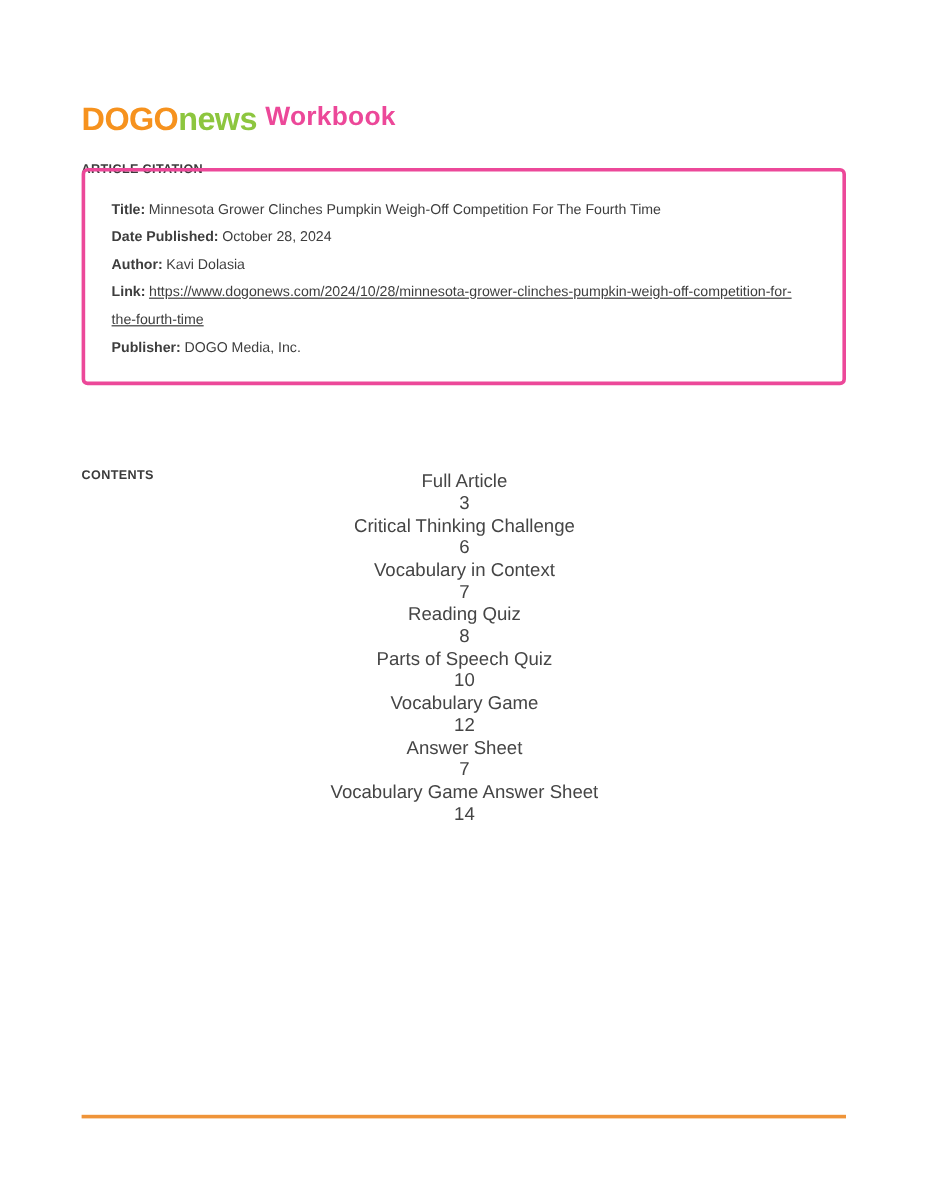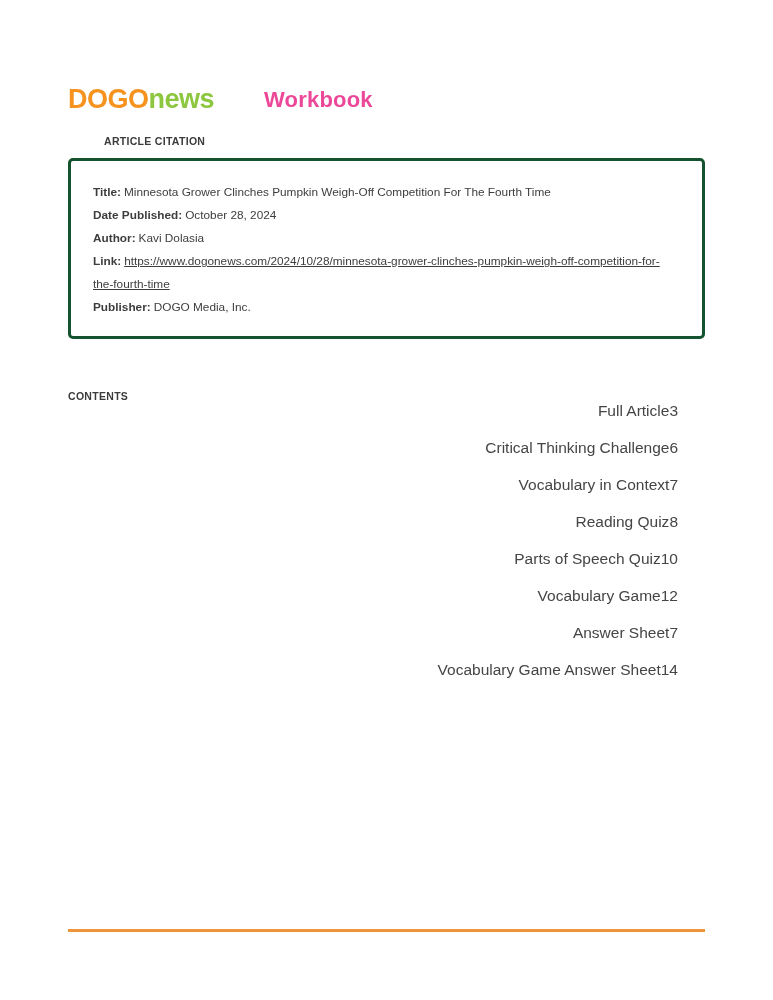--- a/index.html
+++ b/index.html
@@ -13,23 +13,22 @@
     background: #ffffff;
     overflow: hidden;
   }
 
   
   .logo-row {
     position: absolute;
     left: 68px;
     top: 84px;
     display: flex;
-    align-items: center;
+    align-items: flex-start;
     white-space: nowrap;
-    gap: 43px;
   }
   .logo-mark {
     font-size: 27px;
     font-weight: 800;
     letter-spacing: -0.5px;
   }
   .logo-dogo  { color: #F6921E; }
   .logo-news  { color: #8DC63F; }
   .workbook-title {
     color: #ec4899;
@@ -41,31 +40,31 @@
 
   
   .section-label {
     position: absolute;
     left: 68px;
     color: #3B3B3B;
     font-size: 10.5px;
     font-weight: bold;
     letter-spacing: 0.3px;
   }
-  .citation-label { top: 135px; margin-left: 36px; }
+  .citation-label { top: 135px; }
   .contents-label { top: 370px; margin-top: 20px; }
 
   
   .citation-box {
     position: absolute;
     left: 68px;
-    top: 158px;
+    top: 140px;
     width: 637px;
     height: 181px;
-    border: 3px solid #14532d;
+    border: 3px solid #ec4899;
     border-radius: 5px;
     padding: 20px 40px 0 22px;
     color: #3D3D3D;
     font-size: 11.8px;
     line-height: 23px;
   }
   .citation-line { display: block; }
   .citation-line .lbl { font-weight: bold; margin-right: 3px; }
   .article-link {
     color: #3D3D3D;
@@ -83,20 +82,21 @@
   }
   .toc-row {
     height: 37px;
     display: flex;
     align-items: center;
     justify-content: flex-end;
     padding-left: 28px;
     padding-right: 27px;
     color: #454545;
     font-size: 15.5px;
+    flex-direction: column;
   }
   .toc-page { color: #454545; }
 
   
   .footer-rule {
     position: absolute;
     left: 68px;
     top: 929px;
     width: 637px;
     height: 3px;

